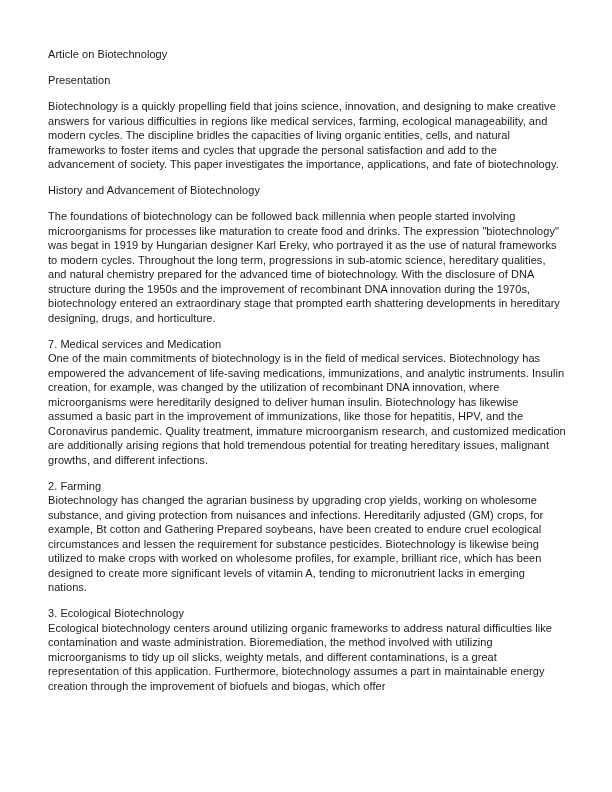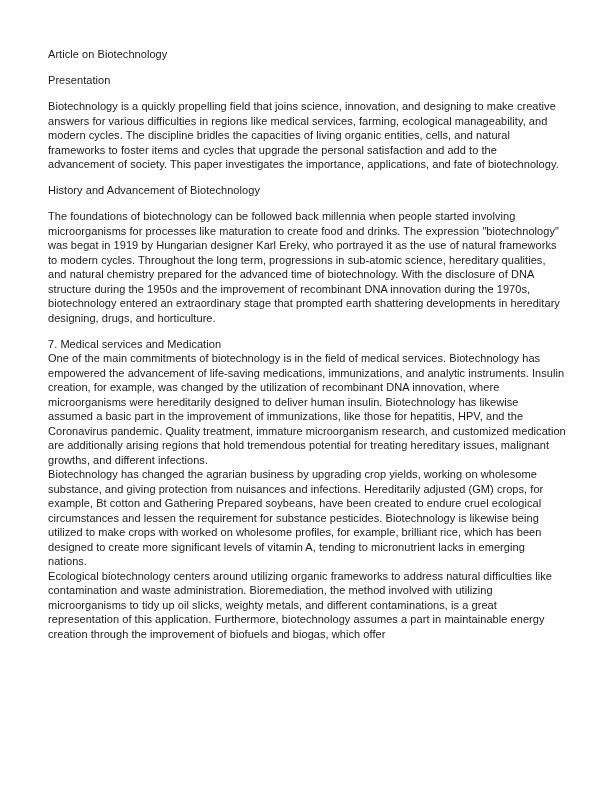--- a/index.html
+++ b/index.html
@@ -45,16 +45,18 @@
 
 <div class="page">
   <div class="content" id="content">
       <p class="block ">Article on Biotechnology</p>
       <p class="block gap-para">Presentation</p>
       <p class="block gap-para">Biotechnology is a quickly propelling field that joins science, innovation, and designing to make creative answers for various difficulties in regions like medical services, farming, ecological manageability, and modern cycles. The discipline bridles the capacities of living organic entities, cells, and natural frameworks to foster items and cycles that upgrade the personal satisfaction and add to the advancement of society. This paper investigates the importance, applications, and fate of biotechnology.</p>
       <p class="block gap-section">History and Advancement of Biotechnology</p>
       <p class="block gap-para">The foundations of biotechnology can be followed back millennia when people started involving microorganisms for processes like maturation to create food and drinks. The expression "biotechnology" was begat in 1919 by Hungarian designer Karl Ereky, who portrayed it as the use of natural frameworks to modern cycles. Throughout the long term, progressions in sub-atomic science, hereditary qualities, and natural chemistry prepared for the advanced time of biotechnology. With the disclosure of DNA structure during the 1950s and the improvement of recombinant DNA innovation during the 1970s, biotechnology entered an extraordinary stage that prompted earth shattering developments in hereditary designing, drugs, and horticulture.</p>
       <p class="block gap-section">7. Medical services and Medication</p>
       <p class="block gap-tight">One of the main commitments of biotechnology is in the field of medical services. Biotechnology has empowered the advancement of life-saving medications, immunizations, and analytic instruments. Insulin creation, for example, was changed by the utilization of recombinant DNA innovation, where microorganisms were hereditarily designed to deliver human insulin. Biotechnology has likewise assumed a basic part in the improvement of immunizations, like those for hepatitis, HPV, and the Coronavirus pandemic. Quality treatment, immature microorganism research, and customized medication are additionally arising regions that hold tremendous potential for treating hereditary issues, malignant growths, and different infections.</p>
+      <p class="block gap-section">2. Farming</p>
       <p class="block gap-tight">Biotechnology has changed the agrarian business by upgrading crop yields, working on wholesome substance, and giving protection from nuisances and infections. Hereditarily adjusted (GM) crops, for example, Bt cotton and Gathering Prepared soybeans, have been created to endure cruel ecological circumstances and lessen the requirement for substance pesticides. Biotechnology is likewise being utilized to make crops with worked on wholesome profiles, for example, brilliant rice, which has been designed to create more significant levels of vitamin A, tending to micronutrient lacks in emerging nations.</p>
+      <p class="block gap-section">3. Ecological Biotechnology</p>
       <p class="block gap-tight">Ecological biotechnology centers around utilizing organic frameworks to address natural difficulties like contamination and waste administration. Bioremediation, the method involved with utilizing microorganisms to tidy up oil slicks, weighty metals, and different contaminations, is a great representation of this application. Furthermore, biotechnology assumes a part in maintainable energy creation through the improvement of biofuels and biogas, which offer</p>
     </div>
 </div>
 
 </body></html>

